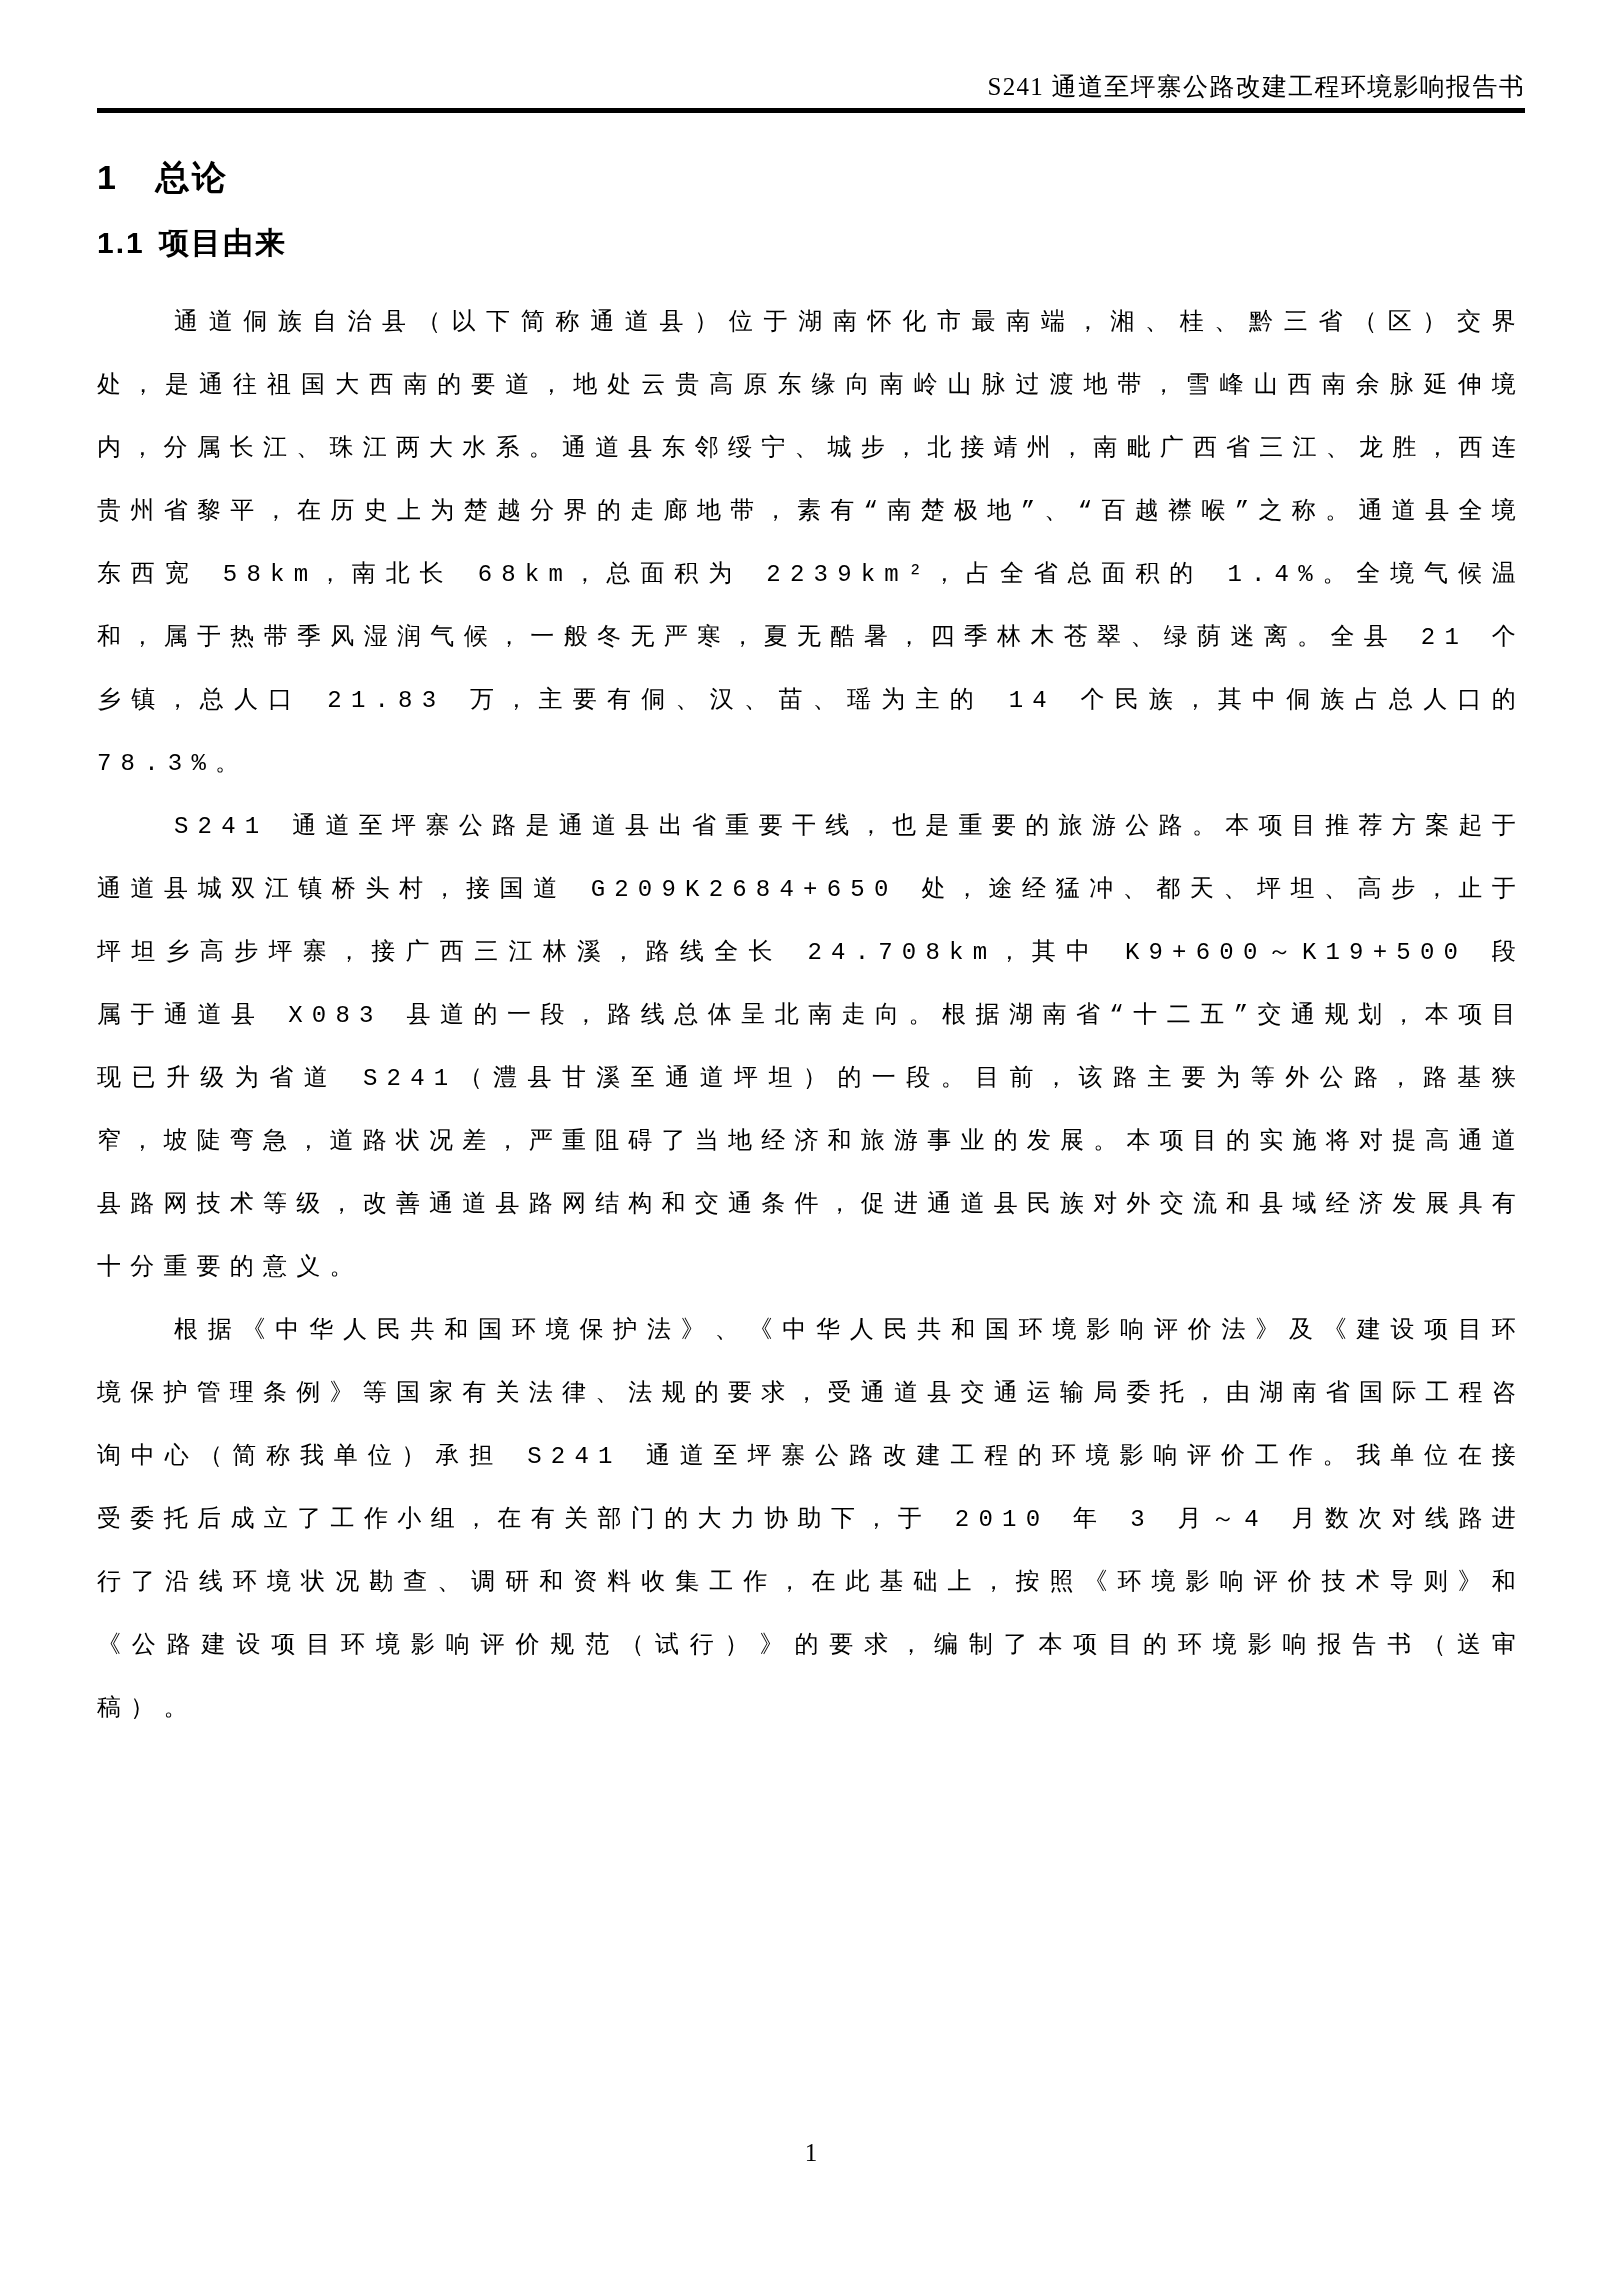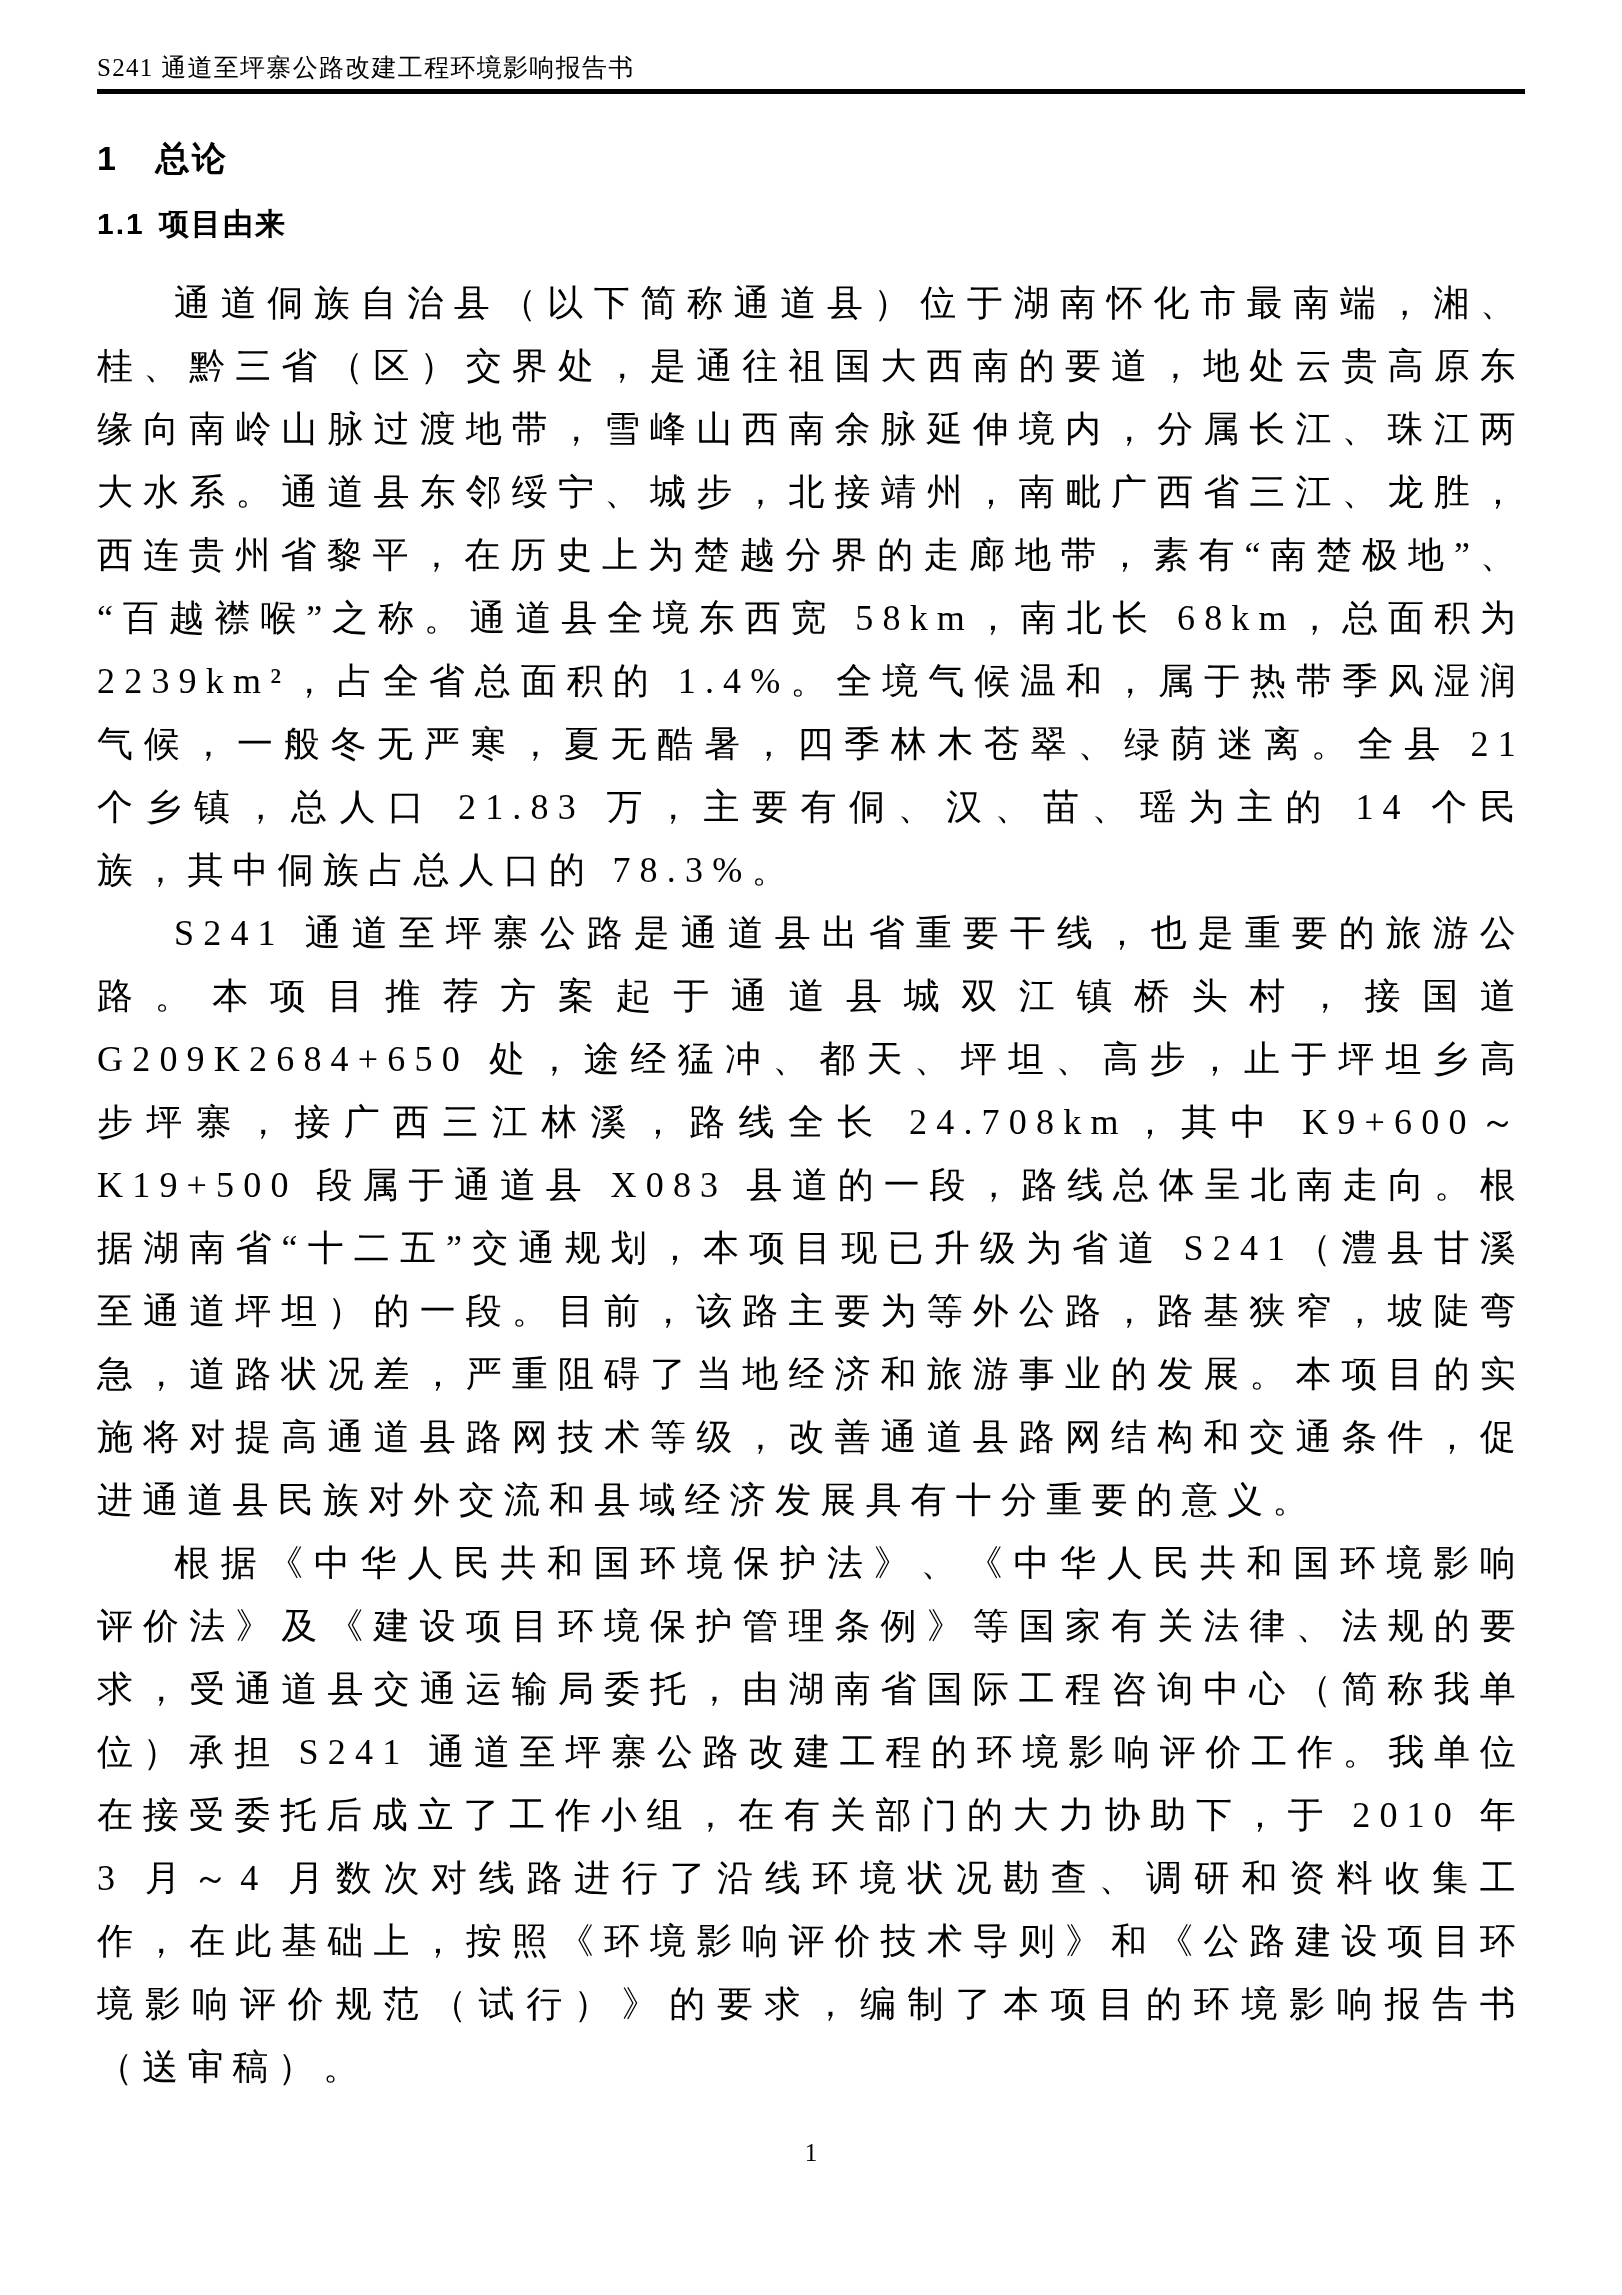--- a/index.html
+++ b/index.html
@@ -11,21 +11,22 @@
     font-family: "Liberation Serif", "DejaVu Serif", serif;
     color: #000000;
   }
   .page {
     position: absolute;
     inset: 0;
     padding: 0 97px;
   }
   
   .doc-header {
-    padding-top: 54px;
+    padding-top: 73px;
+    text-align: right;
     font-size: 25px;
     letter-spacing: 1.3px;
     line-height: 1.1;
     border-bottom: 5.9px solid #000;
     padding-bottom: 7.9px;
   }
   
   .chapter-heading {
     margin-top: 45px;
     font-family: "Liberation Sans", "DejaVu Sans", sans-serif;
@@ -42,25 +43,26 @@
     font-size: 30px;
     letter-spacing: 2px;
     line-height: 1.15;
   }
   .section-heading .num { margin-right: 14.4px; }
   
   .body-text {
     margin-top: 30px;
   }
   .body-text p {
-    font-size: 36px;
+    font-size: 24px;
     line-height: 63px;
     letter-spacing: 9.2px;
     text-align: justify;
     text-indent: 77px;
+    font-family: Liberation Mono, monospace;
   }
   
   .doc-footer {
     position: absolute;
     left: 0;
     right: 0;
     bottom: 128px;
     text-align: center;
     font-size: 25px;
   }

